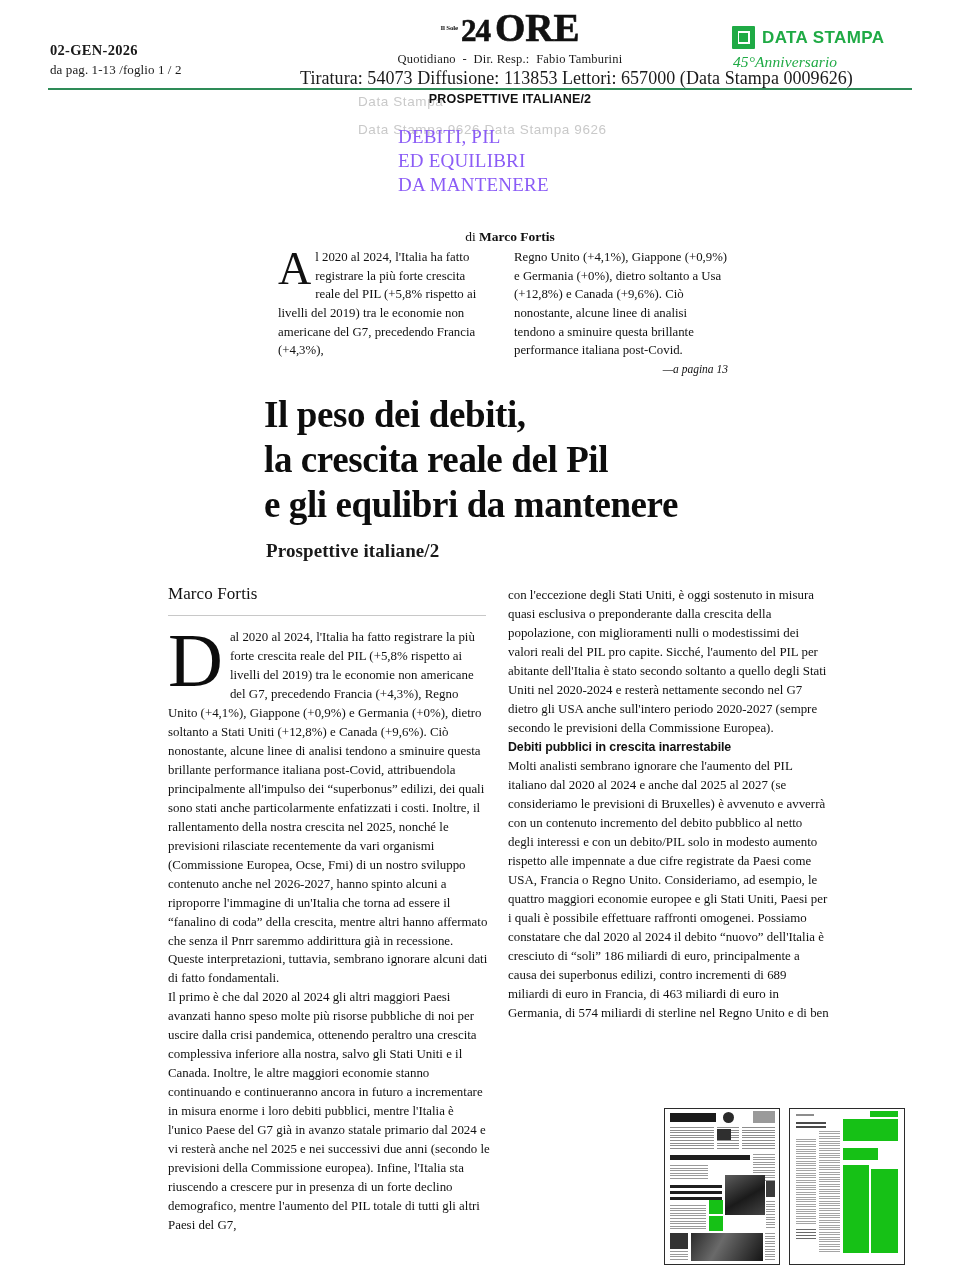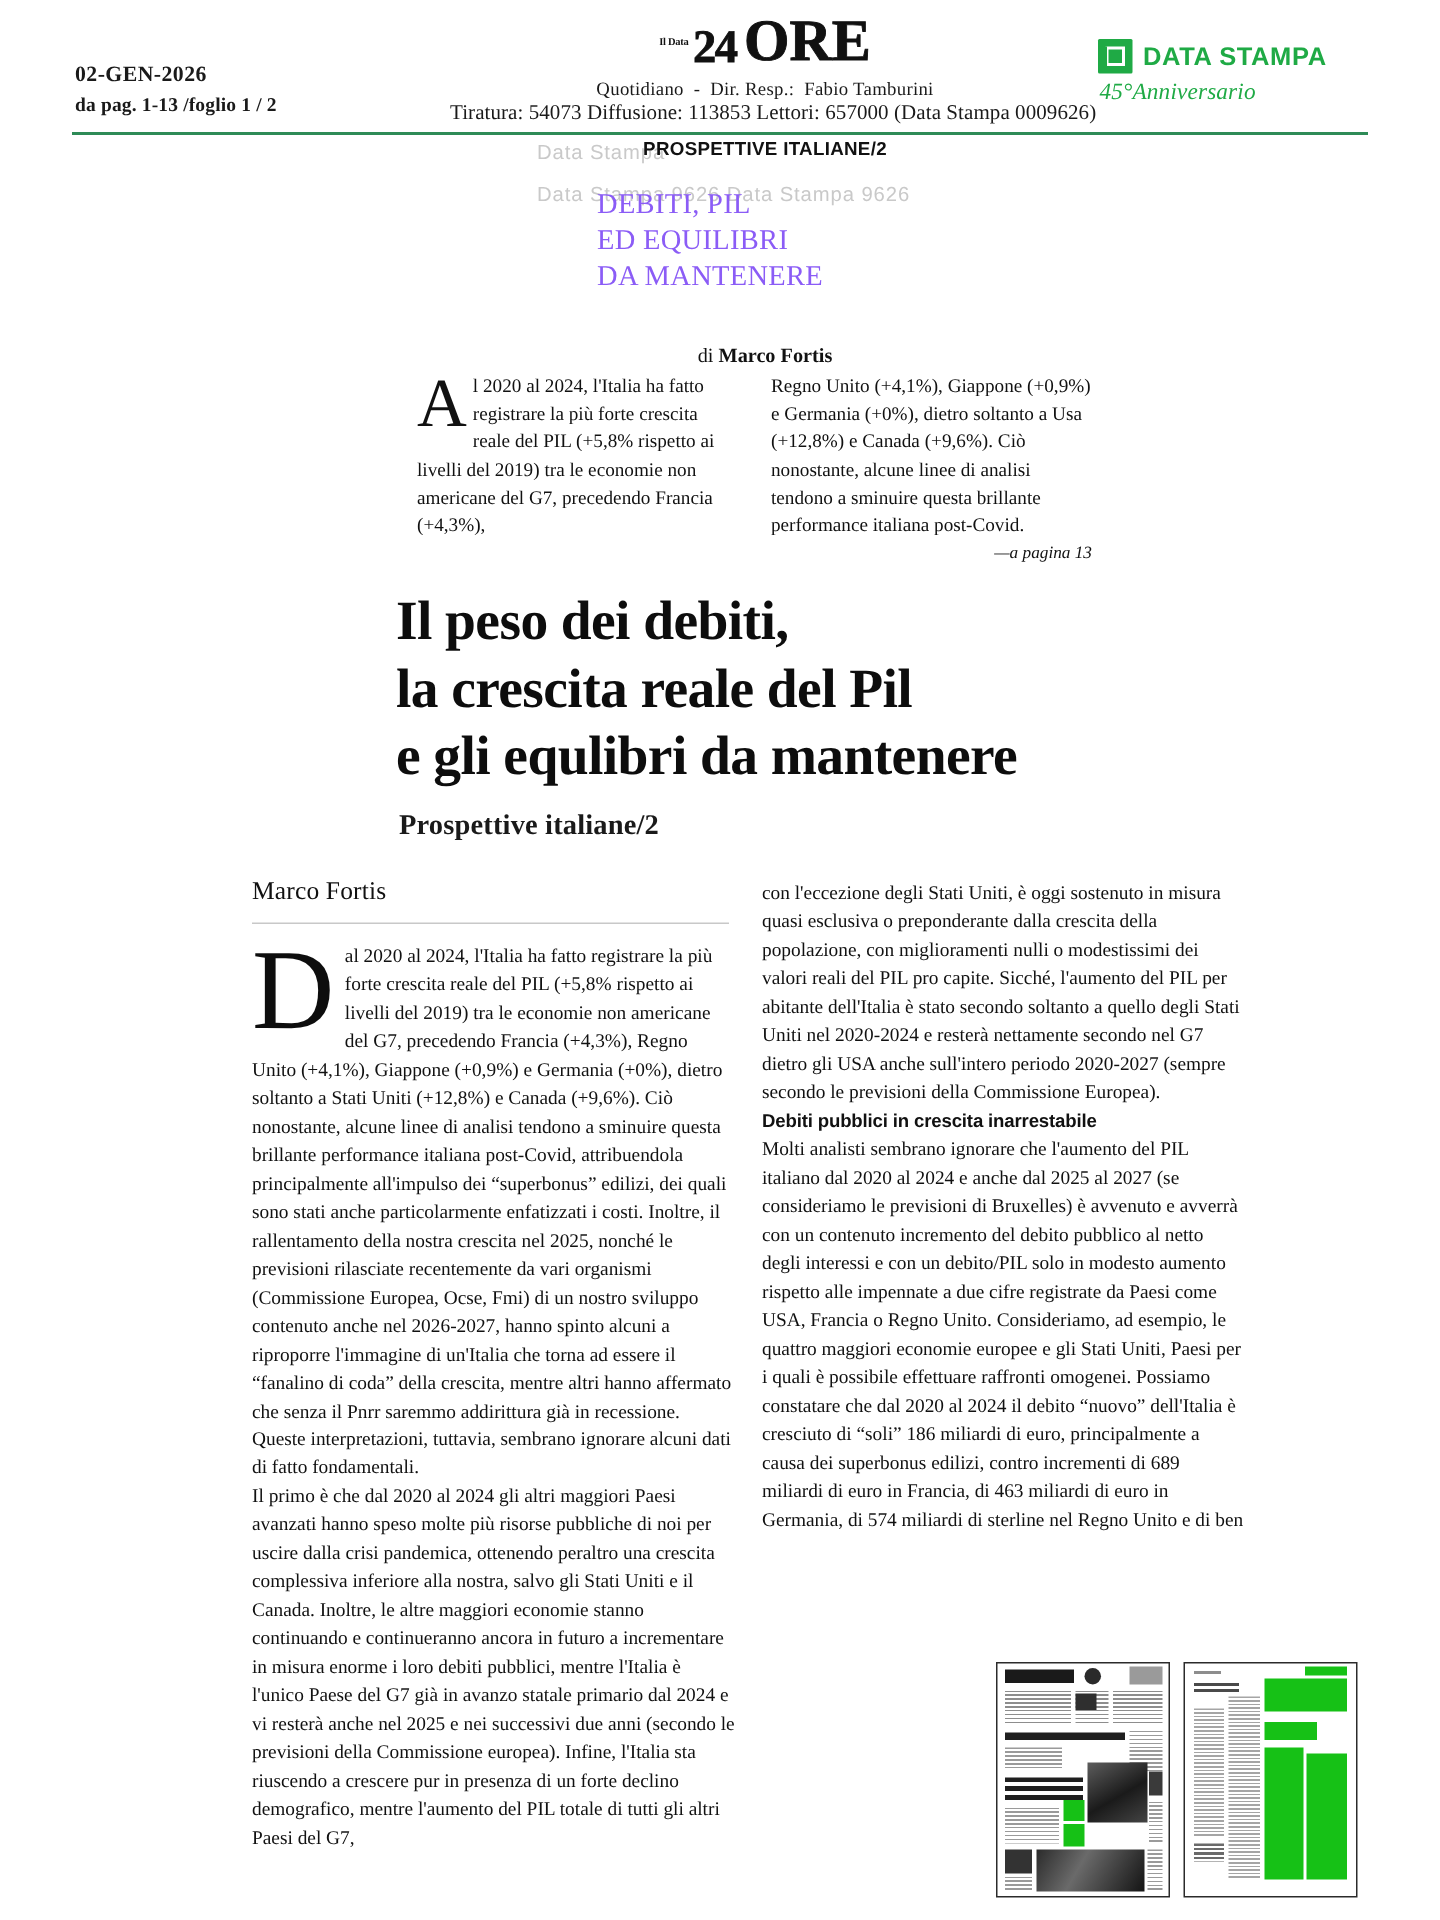--- a/index.html
+++ b/index.html
@@ -30,21 +30,21 @@
     color: #1a1a1a;
     line-height: 1.45;
   }
   .clip-meta .date {
     font-size: 14.5px;
     font-weight: bold;
     letter-spacing: 0.3px;
   }
   .clip-meta .pages {
     font-size: 13px;
-    font-weight: bold;
+    font-weight: normal;
     letter-spacing: 0.1px;
   }
 
   .masthead {
     position: absolute;
     left: 300px; top: 16px;
     width: 420px;
     text-align: center;
   }
   .masthead-logo {
@@ -83,21 +83,21 @@
   }
   .masthead-line1 {
     margin-top: 6px;
     font-size: 12.5px;
     color: #1a1a1a;
     letter-spacing: 0.2px;
     white-space: pre;
   }
   .masthead-line2 {
     margin-top: 1px;
-    font-size: 14px;
+    font-size: 18px;
     color: #1a1a1a;
     letter-spacing: 0.05px;
     white-space: pre;
   }
 
   .ds-logo {
     position: absolute;
     right: 48px; top: 26px;
     width: 180px;
     text-align: right;
@@ -521,21 +521,21 @@
 
 <div class="clip-header">
 
   <div class="clip-meta">
     <div class="date">02-GEN-2026</div>
     <div class="pages">da pag.  1-13 /foglio 1 / 2</div>
   </div>
 
   <div class="masthead">
     <div class="masthead-logo">
-      <span class="small-sole">Il Data</span>
+      <span class="small-sole">Il Sole</span>
       <span class="big24">24</span>
       <span class="bigore">ORE</span>
     </div>
     <div class="masthead-line1">Quotidiano  -  Dir. Resp.:  Fabio Tamburini</div>
     <div class="masthead-line2">Tiratura: 54073 Diffusione: 113853 Lettori: 657000 (Data Stampa 0009626)</div>
   </div>
 
   <div class="ds-logo">
     <div class="ds-logo-row">
       <span class="ds-mark"></span>

